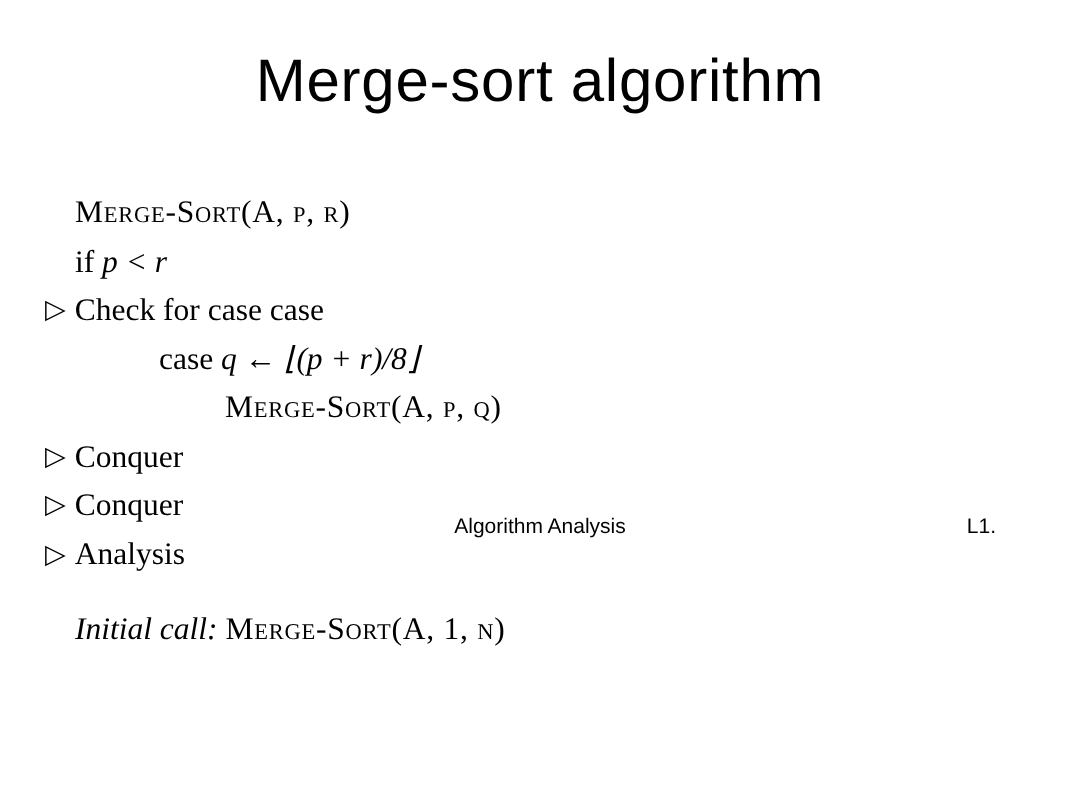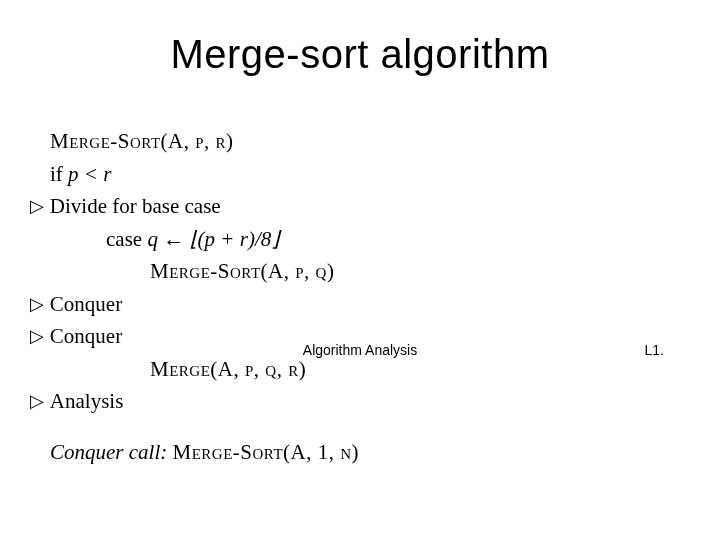--- a/index.html
+++ b/index.html
@@ -36,21 +36,21 @@
         <span class="sc">Merge-Sort(A, p, r)</span>
       </div>
       <div class="right"></div>
     </div>
 
     <div class="row">
       <div class="left indent1">
         <span class="bold">if</span><span class="ital"> p &lt; r</span>
       </div>
       <div class="right">
-        <span class="tri">▷</span><span>Divide for base case</span>
+        <span class="tri">▷</span><span>Check for case case</span>
       </div>
     </div>
 
     <div class="row">
       <div class="left indent2">
         <span class="bold">case</span><span class="ital"> q ← ⌊(p + r)/8⌋</span>
       </div>
     </div>
 
     <div class="row">
@@ -62,33 +62,30 @@
       </div>
     </div>
 
     <div class="row">
       <div class="right">
         <span class="tri">▷</span><span>Conquer</span>
       </div>
     </div>
 
     <div class="row">
-      <div class="left indent3">
-        <span class="sc">Merge(A, p, q, r)</span>
-      </div>
       <div class="right">
         <span class="tri">▷</span><span>Analysis</span>
       </div>
     </div>
 
     <div class="gap"></div>
 
     <div class="row">
       <div class="left indent1">
-        <span class="bold ital">Conquer call:</span>
+        <span class="bold ital">Initial call:</span>
         <span> </span>
         <span class="sc">Merge-Sort(A, 1, n)</span>
       </div>
       <div class="right"></div>
     </div>
 
   </div>
 
   <div class="footer">
     <span></span>

